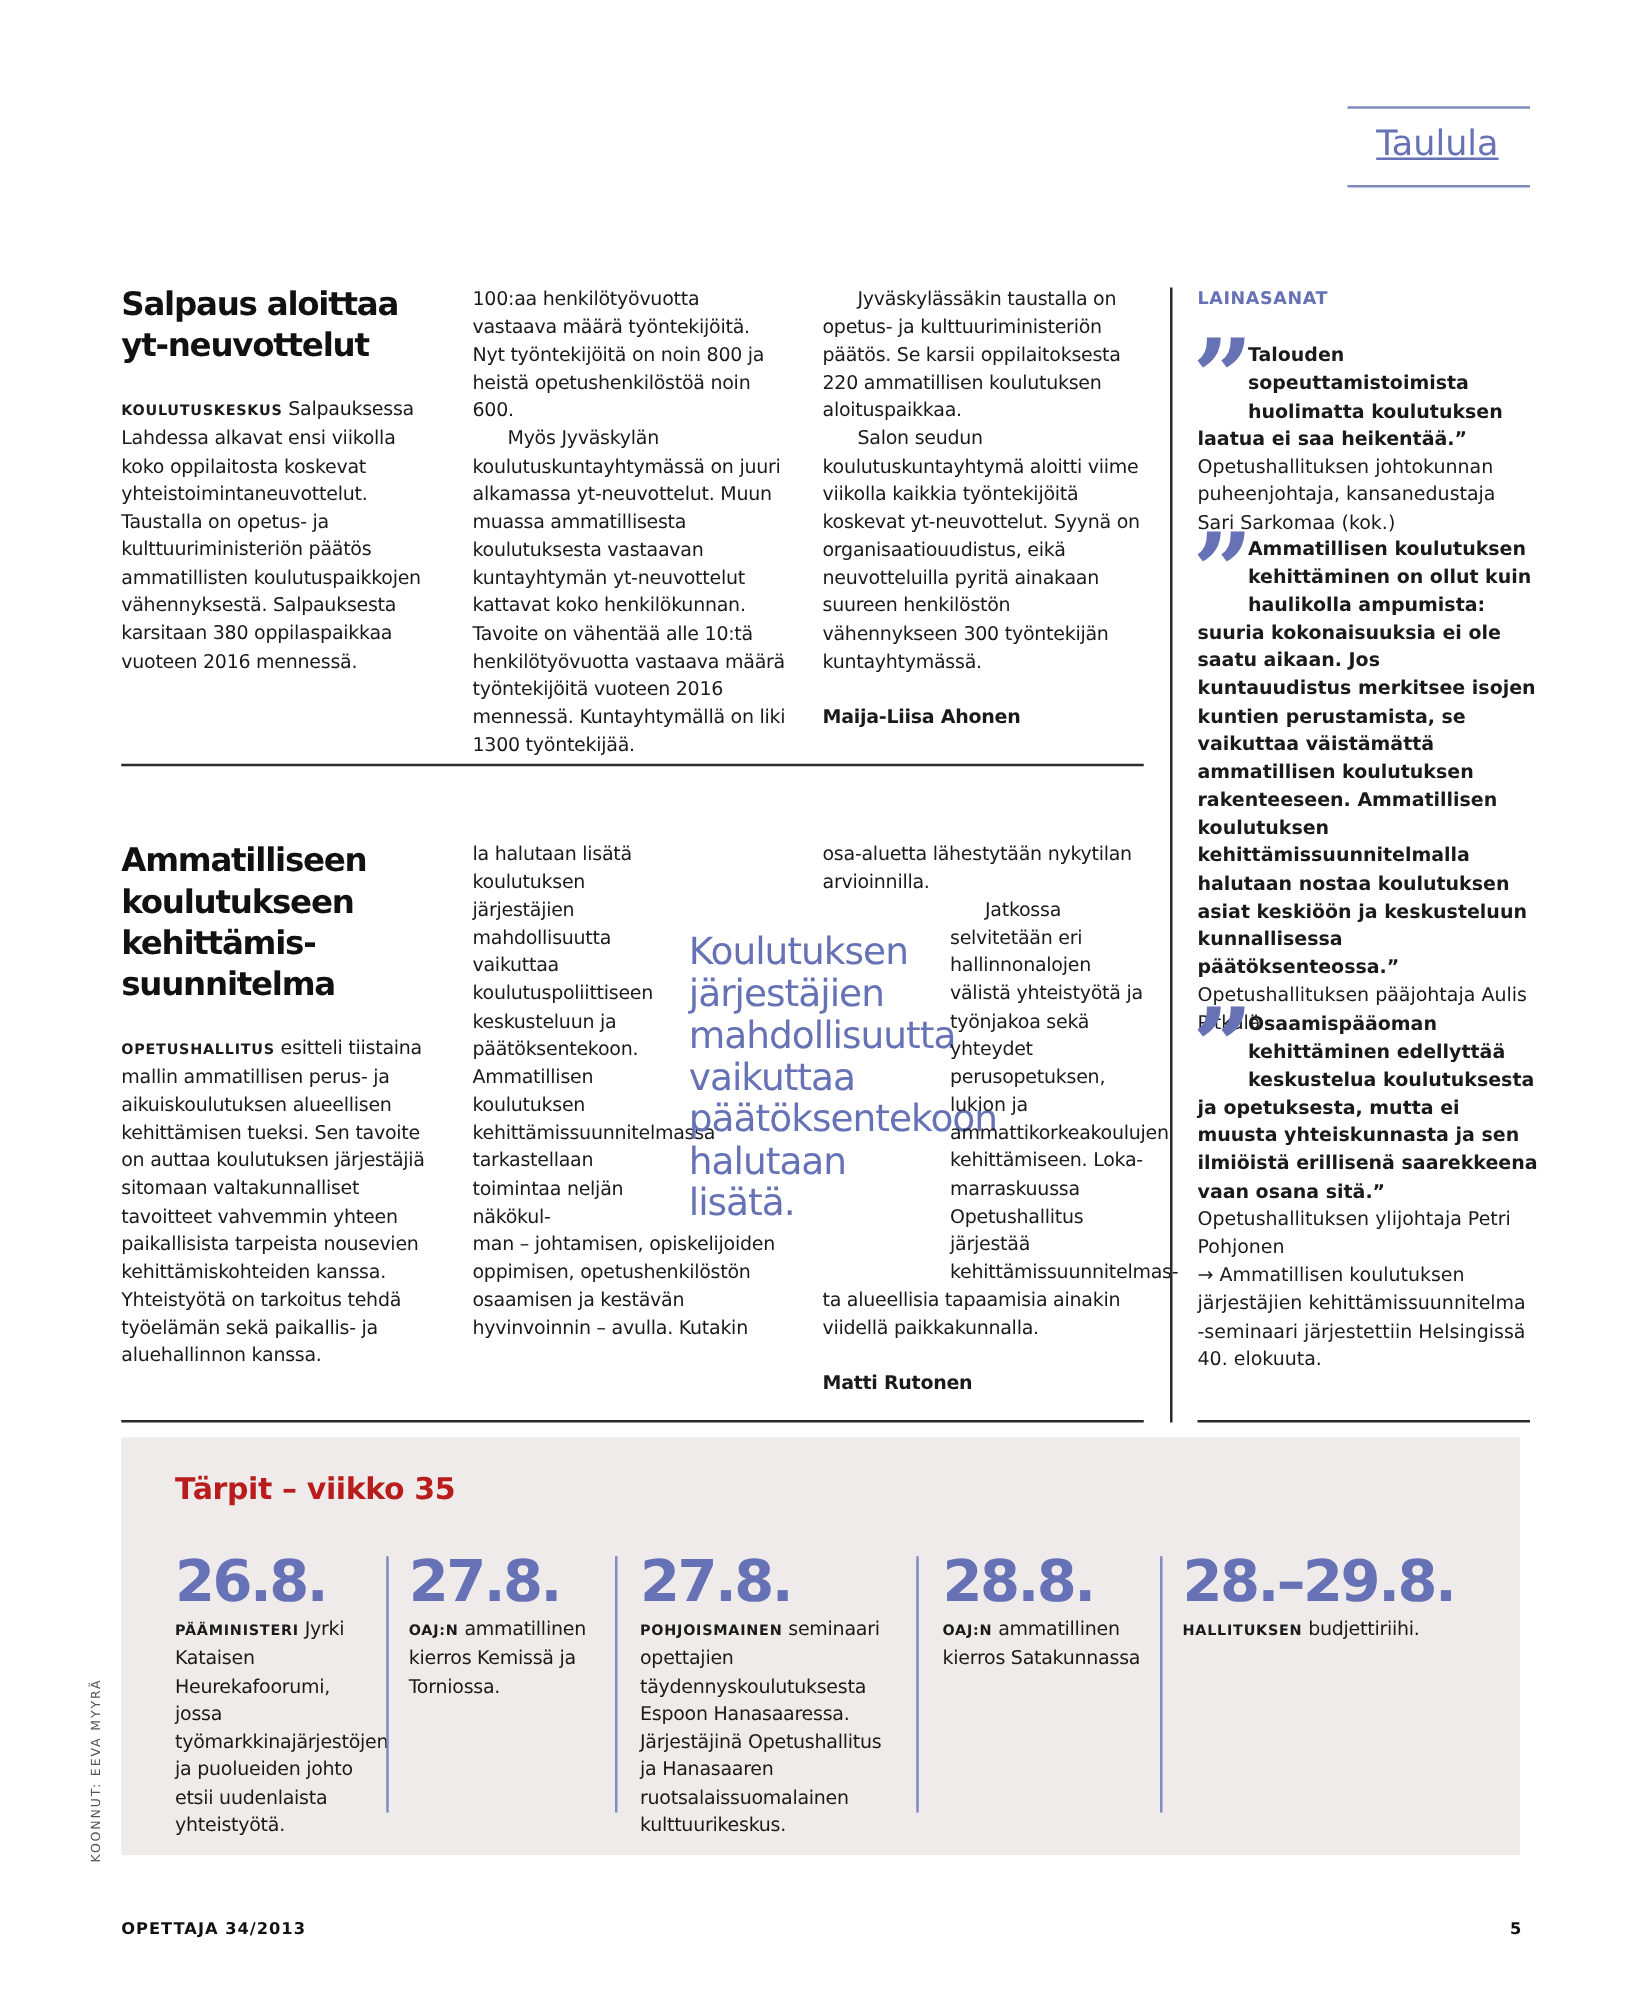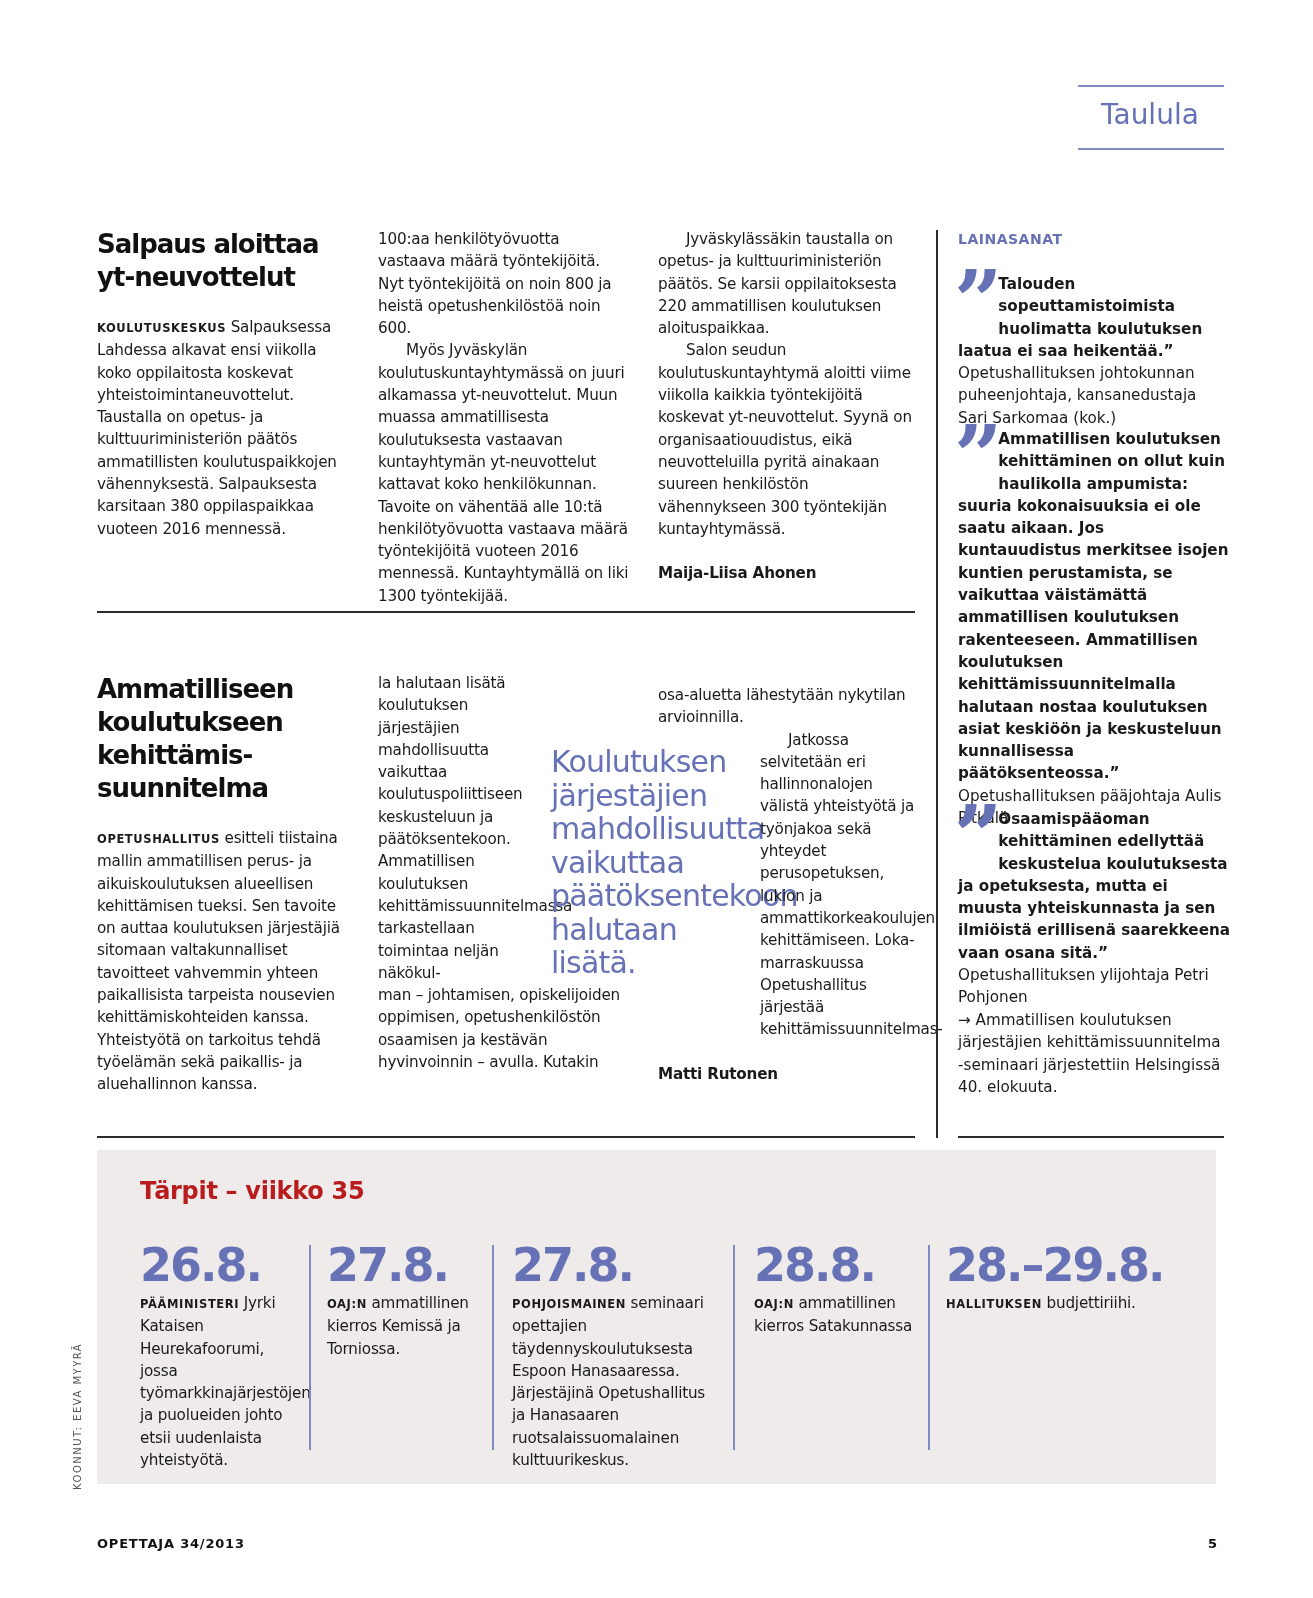--- a/index.html
+++ b/index.html
@@ -1,20 +1,20 @@
 <!DOCTYPE html>
 <html><head>
 <meta charset="utf-8">
 <style>
   html, body { margin: 0; padding: 0; background: #ffffff; }
   body { width: 1313px; height: 1598px; position: relative; overflow: hidden;
          font-family: "DejaVu Sans", sans-serif; color: #1a1a1a; }
   .abs { position: absolute; }
   .rule-blue { position: absolute; height: 2px; background: #7e8cc0; }
-  .section-label { font-family: "DejaVu Sans", sans-serif; color: #6672b5; font-size: 28px; }
+  .section-label { font-family: "DejaVu Sans", sans-serif; color: #6672b5; font-size: 28px; text-decoration: underline; }
   .col { position: absolute; font-size: 15.2px; line-height: 22.3px; color: #1a1a1a;
          font-family: "DejaVu Sans", sans-serif; letter-spacing: -0.2px; }
   .col p { margin: 0; }
   .indent { text-indent: 28px; }
   .kicker { font-weight: bold; font-size: 11.5px; letter-spacing: 0.6px; text-transform: uppercase; }
   .headline { position: absolute; font-family: "DejaVu Sans", sans-serif; font-weight: bold;
               font-size: 26px; line-height: 33px; color: #111; letter-spacing: -1px; }
   .hr-dark { position: absolute; height: 2px; background: #2b2b2b; }
   .vr-dark { position: absolute; width: 2px; background: #2b2b2b; }
   .byline { font-weight: bold; }
@@ -74,23 +74,24 @@
   <p><span class="kicker">OPETUSHALLITUS</span><span> esitteli tiistaina mallin ammatillisen perus- ja aikuiskoulutuksen alueellisen kehittämisen tueksi. Sen tavoite on auttaa koulutuksen järjestäjiä sitomaan valtakunnalliset tavoitteet vahvemmin yhteen paikallisista tarpeista nousevien kehittämiskohteiden kanssa. Yhteistyötä on tarkoitus tehdä työelämän sekä paikallis- ja aluehallinnon kanssa.</span></p>
 </div>
 
 <div class="col" style="left:378px; top:672px; width:255px;">
   <p style="width:148px;">la halutaan lisätä koulutuksen järjestäjien mahdollisuutta vaikuttaa koulutuspoliittiseen keskusteluun ja päätöksentekoon. Ammatillisen koulutuksen kehittämissuunnitelmassa tarkastellaan toimintaa neljän näkökul-</p>
   <p>man – johtamisen, opiskelijoiden oppimisen, opetushenkilöstön osaamisen ja kestävän hyvinvoinnin – avulla. Kutakin</p>
 </div>
 
 <div class="pullquote" style="left:551px; top:745px; width:200px;">Koulutuksen järjestäjien mahdollisuutta vaikuttaa päätöksentekoon halutaan lisätä.</div>
 
-<div class="col" style="left:658px; top:672px; width:258px;margin-top:12px;">
+<div class="col" style="left:658px; top:672px; width:258px;">
   <p>osa-aluetta lähestytään nykytilan arvioinnilla.</p>
   <p class="indent" style="margin-left:102px; width:156px;">Jatkossa selvitetään eri hallinnonalojen välistä yhteistyötä ja työnjakoa sekä yhteydet perusopetuksen, lukion ja ammattikorkeakoulujen kehittämiseen. Loka-marraskuussa Opetushallitus järjestää kehittämissuunnitelmas-</p>
+  <p>ta alueellisia tapaamisia ainakin viidellä paikkakunnalla.</p>
   <p style="height:22px;"></p>
   <p class="byline">Matti Rutonen</p>
 </div>
 
 <div class="hr-dark" style="left:97px; top:1136px; width:818px;"></div>
 
 <div class="vr-dark" style="left:936px; top:230px; height:908px;"></div>
 
 <div class="laina-title" style="left:958px; top:231px;">LAINASANAT</div>
 

